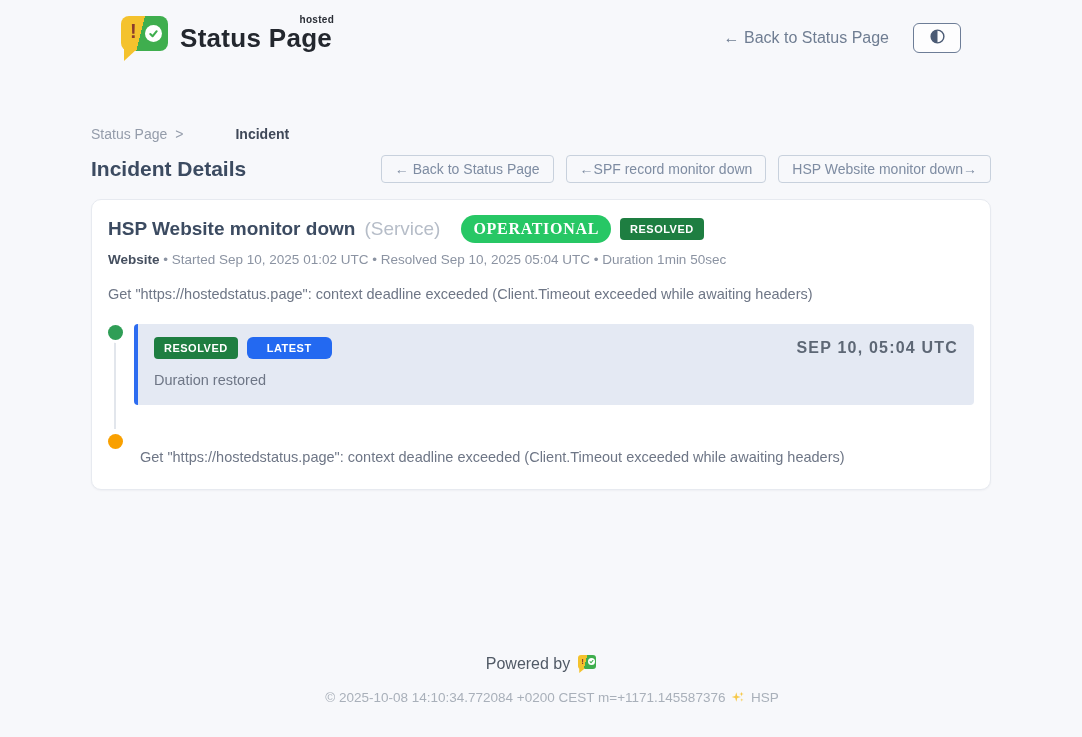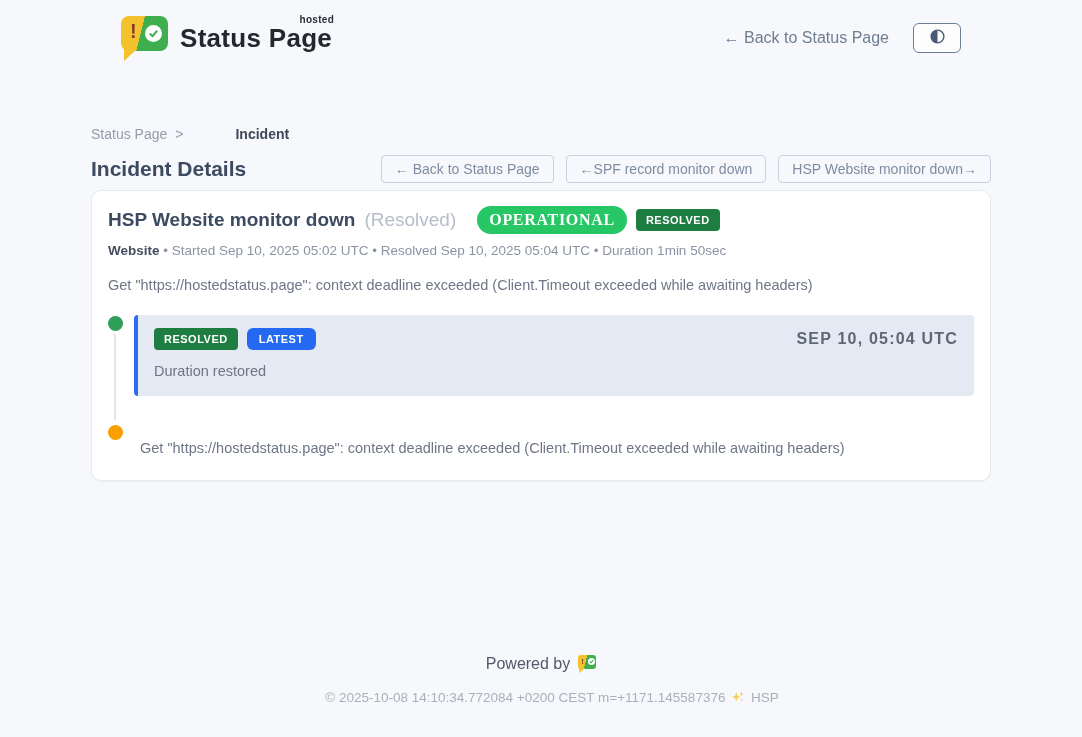--- a/index.html
+++ b/index.html
@@ -59,42 +59,42 @@
   .page-title { font-size:21px; font-weight:bold; color:#3c4b61; }
   .nav-buttons { display:flex; gap:12px; }
   .nav-btn {
     font-family:inherit; font-size:14px; color:#7e8ca2;
     background:transparent; border:1px solid #c8d1dd; border-radius:4px;
     padding:5px 13px; cursor:pointer; white-space:nowrap;
   }
 
   
   .card {
-    margin-top:7px; background:#ffffff;
+    margin-top:16px; background:#ffffff;
     border:1px solid #e7eaf0; border-radius:10px;
     padding:15px 16px 24px 16px;
     box-shadow:0 1px 2px rgba(16,24,40,0.04);
   }
   .card-title-row { display:flex; align-items:center; gap:9px; }
   .incident-title { font-size:19px; font-weight:bold; color:#3c4b61; }
   .incident-component { font-size:19px; font-weight:500; color:#b6bdc8; }
   .badge {
     color:#fff; font-weight:bold; white-space:nowrap; display:inline-block;
   }
   .badge-operational {
     background:#27c765; font-size:16px; letter-spacing:0.7px;
     border-radius:999px; padding:5px 12px; margin-left:12px;font-family:Liberation Serif, serif;
   }
   .badge-resolved {
     background:#1e7e41; font-size:11px; letter-spacing:0.5px;
     border-radius:4px; padding:5px 10px;
   }
   .badge-latest {
     background:#2369f1; font-size:11px; letter-spacing:0.5px;
-    border-radius:6px; padding:5px 12px;
+    border-radius:6px; padding:5px 20px;
   }
   .badge-investigating {
     background:#f9a000; font-size:11px; letter-spacing:0.5px;
     border-radius:4px; padding:5px 10px;
   }
 
   .meta-line { margin-top:9px; font-size:13.5px; color:#8b93a2; }
   .meta-line .component { color:#454f5f; font-weight:bold; }
   .description { margin-top:19px; font-size:14.5px; color:#6e7686; }
 
@@ -188,29 +188,29 @@
       <button class="nav-btn">← Back to Status Page</button>
       <button class="nav-btn">←SPF record monitor down</button>
       <button class="nav-btn">HSP Website monitor down→</button>
     </div>
   </div>
 
   <div class="card">
 
     <div class="card-title-row">
       <span class="incident-title">HSP Website monitor down</span>
-      <span class="incident-component">(Resolved)</span>
+      <span class="incident-component">(Service)</span>
       <span class="badge badge-operational">OPERATIONAL</span>
       <span class="badge badge-resolved">RESOLVED</span>
     </div>
 
     <div class="meta-line">
       <span class="component">Website</span>
       <span>•</span>
-      <span>Started Sep 10, 2025 05:02 UTC</span>
+      <span>Started Sep 10, 2025 01:02 UTC</span>
       <span>•</span>
       <span>Resolved Sep 10, 2025 05:04 UTC</span>
       <span>•</span>
       <span>Duration 1min 50sec</span>
     </div>
 
     <div class="description">Get "https://hostedstatus.page": context deadline exceeded (Client.Timeout exceeded while awaiting headers)</div>
 
     <div class="timeline">
       <div class="timeline-line"></div>

